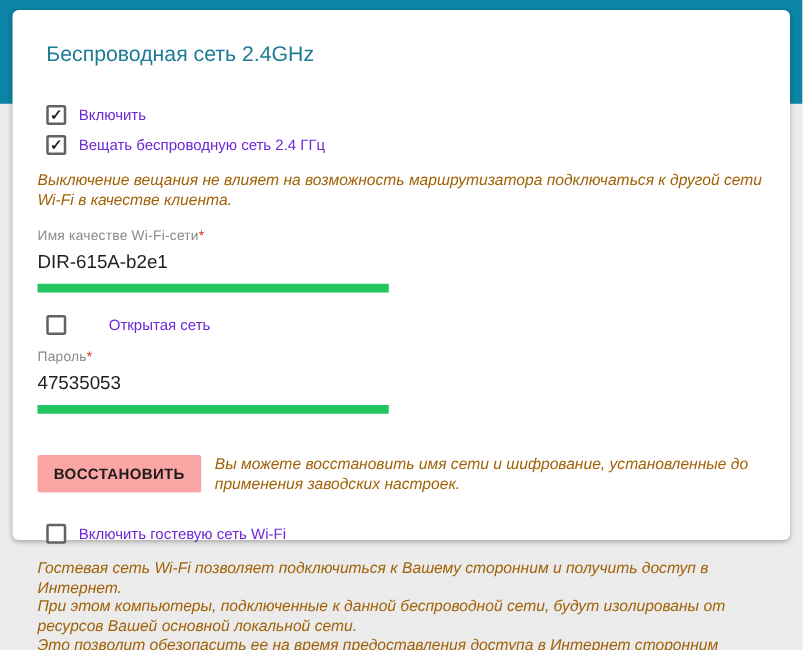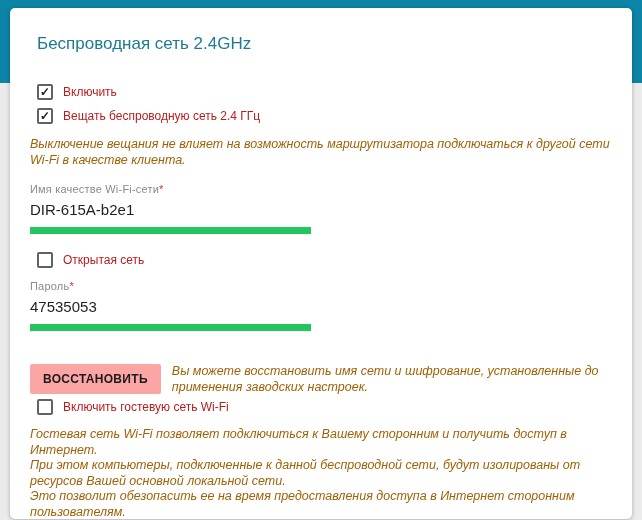--- a/index.html
+++ b/index.html
@@ -11,21 +11,21 @@
     font-family: "Liberation Sans", sans-serif;
     overflow: hidden;
   }
   .top-band {
     position: absolute; top: 0; left: 0;
     width: 642px; height: 83px;
     background: var(--band, #0c84a6);
   }
   .card {
     position: absolute; left: 10px; top: 8px;
-    width: 622px; height: 511px;
+    width: 622px; height: 424px;
     background: #ffffff;
     border-radius: 5px;
     box-shadow: 0 1px 4px rgba(0,0,0,0.28);
     padding: 18px 20px 0 20px;
   }
   .page-title {
     margin: 8px 0 0 7px;
     font-size: 17px; font-weight: 400;
     color: var(--title, #1d7b94);
     line-height: 20px;
@@ -41,26 +41,26 @@
     border: 2px solid #5f6368; border-radius: 2px;
     background: #fff;
     display: flex; align-items: center; justify-content: center;
     font-size: 12px; font-weight: 700; color: #1b1b1b;
     flex: 0 0 auto;
   }
   .cb-box .mark { display: none; line-height: 1; }
   .cb-box.checked .mark { display: block; }
   .cb-label {
     margin-left: 10px;
-    font-size: 12px; color: #b91c1c;
+    font-size: 12px; color: #6d28d9;
   }
   .row-enable { margin-top: 30px; }
   .row-broadcast { margin-top: 8px; }
-  .row-open { margin-top: 18px; }
-  .row-guest { margin-top: 4px; }
+  .row-open { margin-top: 18px; gap: 24px; }
+  .row-guest { margin-top: 24px; }
   
   .note {
     font-style: italic;
     font-size: 12.5px; color: #a16207;
     line-height: 15.5px;
     margin-top: 13px;
   }
   .note p { margin: 0; }
   
   .field { margin-top: 15px; }

